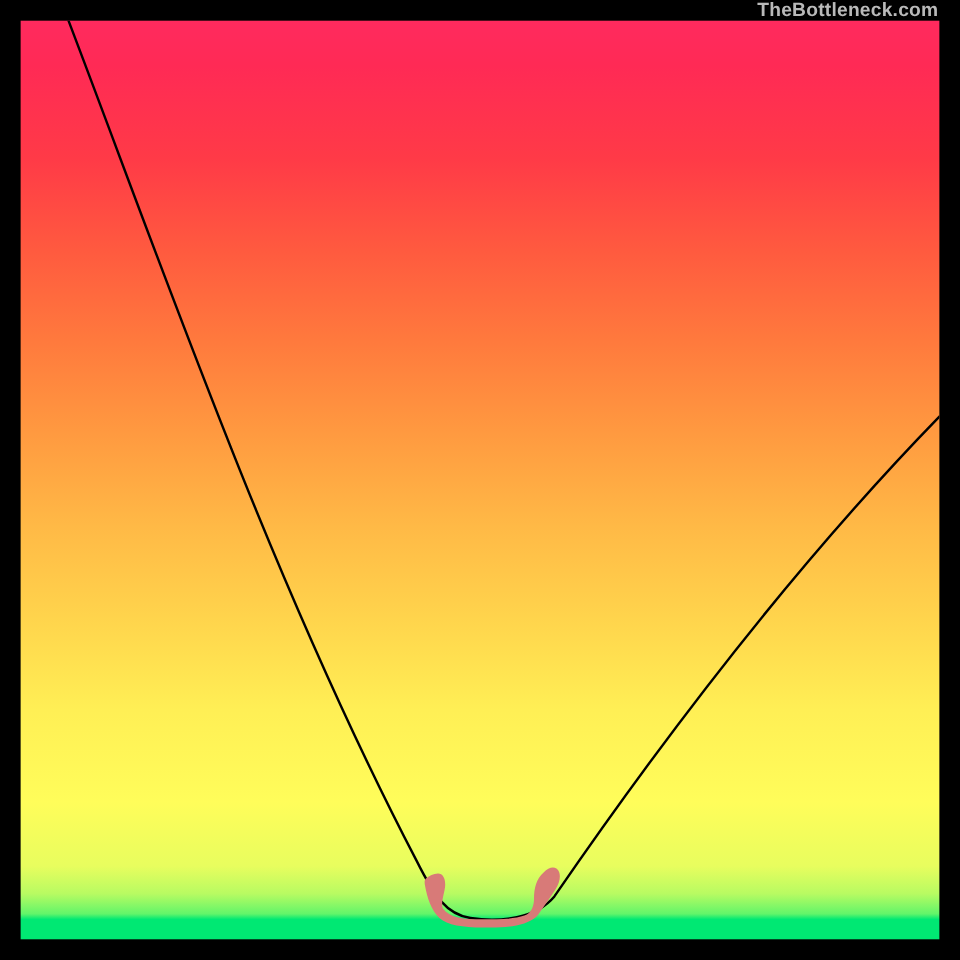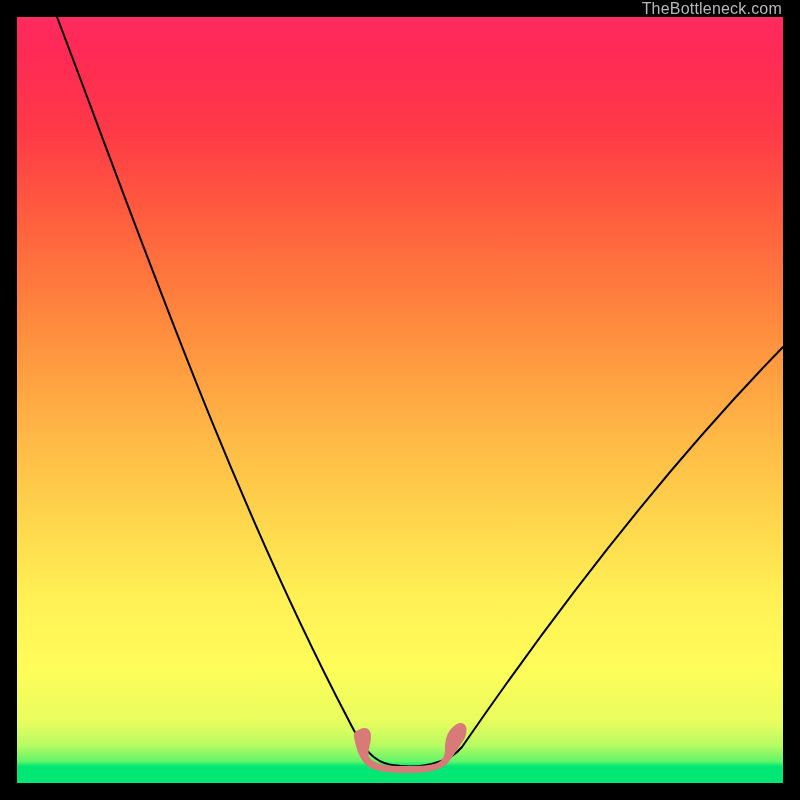--- a/index.html
+++ b/index.html
@@ -51,21 +51,21 @@
     inset: 0;
   }
   .watermark {
     position: absolute;
     top: 0;
     right: 18px;
     height: 33px;
     line-height: 17px;
     color: #b9b9b9;
     font-size: 16px;
-    font-weight: 400;
+    font-weight: 700;
     letter-spacing: 0.2px;
     user-select: none;
   }
 </style>
 </head>
 <body>
 
 <div class="frame">
 
   <div class="plot">

